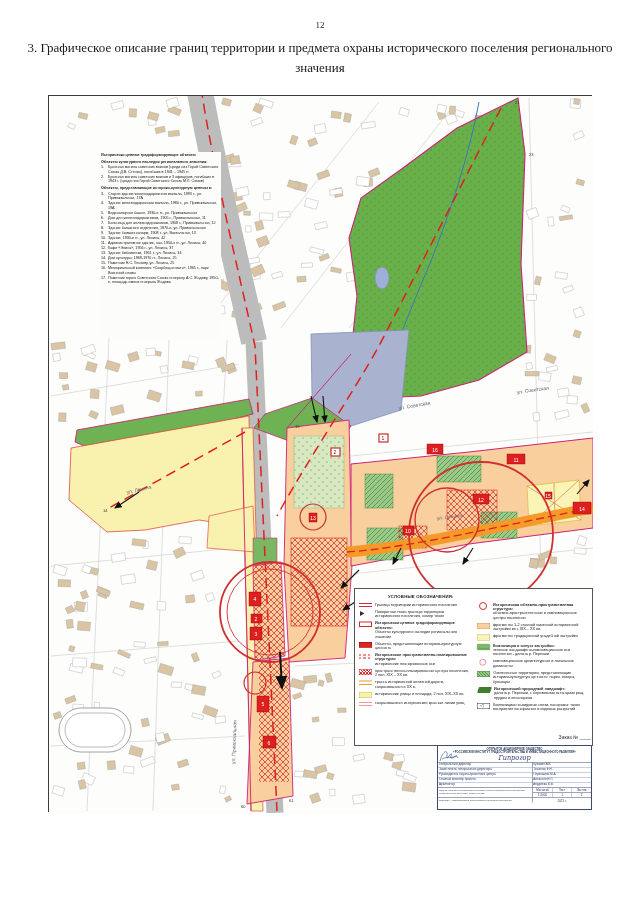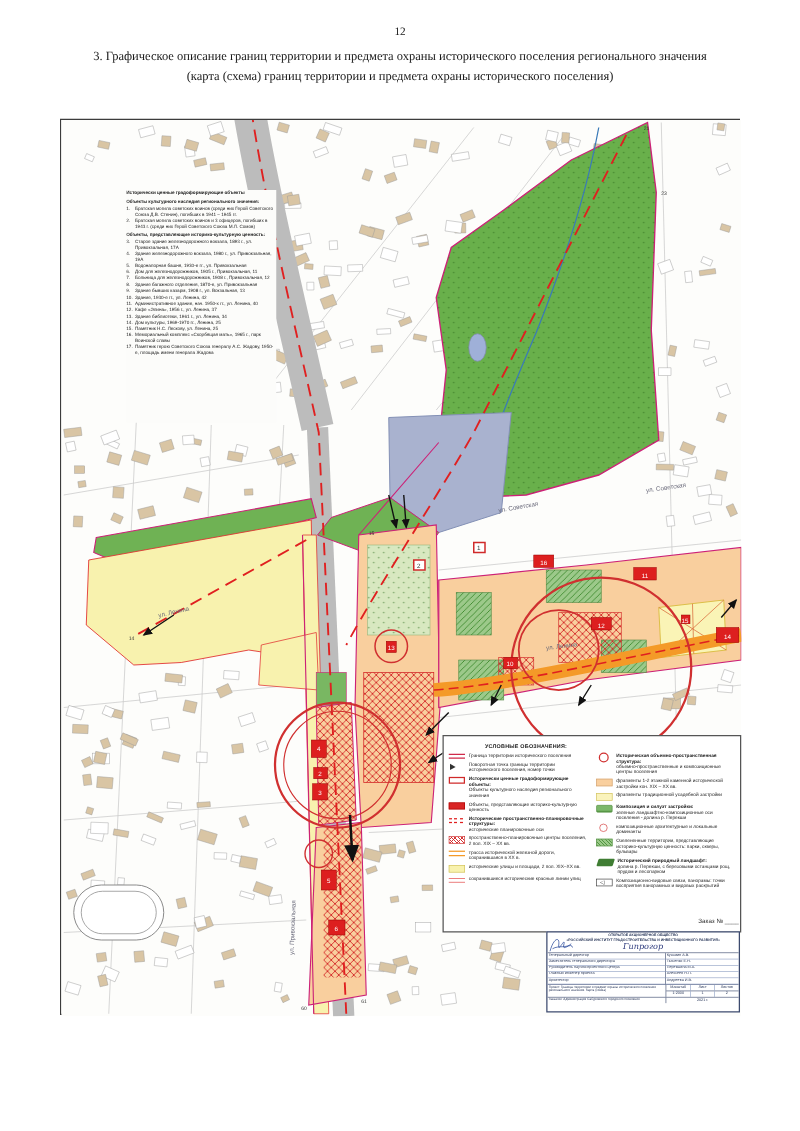--- a/index.html
+++ b/index.html
@@ -1,20 +1,20 @@
 <!DOCTYPE html>
 <html><head>
 <meta charset="utf-8">
 <style>
   html,body{margin:0;padding:0;}
   body{width:640px;height:905px;background:#ffffff;position:relative;overflow:hidden;
        font-family:"Liberation Serif",serif;color:#1a1a1a;}
   .page-num{position:absolute;top:20px;left:0;width:640px;text-align:center;font-size:9px;}
   .doc-title{position:absolute;top:38px;left:20px;width:600px;text-align:center;
-             font-size:10px;line-height:1.55;}
+             font-size:13px;line-height:1.55;}
   .map-frame{position:absolute;left:48px;top:95px;width:544px;height:717px;
              border:1.5px solid #3c3c3c;background:#fcfcfa;box-sizing:border-box;}
   .map-frame svg{position:absolute;left:0;top:0;}
   
   .ovl{position:absolute;box-sizing:border-box;font-family:"Liberation Sans",sans-serif;}
   .scale2{transform:scale(.5);transform-origin:0 0;width:200%;}
   
   .obj-list{left:52px;top:56px;width:120px;height:186px;background:#fcfcfa;overflow:hidden;}
   .obj-inner{font-size:7.4px;line-height:1.22;color:#222;}
   .obj-title{font-weight:bold;margin-bottom:5px;}
@@ -84,21 +84,20 @@
   .st-cust{display:flex;border-top:1px solid #3c4a6e;}
   .st-cust .cu{flex:1.6;border-right:1px solid #3c4a6e;font-size:5px;padding:1px 2px;}
   .st-cust .yr{flex:1;text-align:center;padding-top:2px;}
 </style>
 </head>
 <body>
 
 <div class="page-num">12</div>
 <div class="doc-title">
   <span>3. Графическое описание границ территории и предмета охраны исторического поселения регионального значения</span><br>
-  <span>(карта (схема) границ территории и предмета охраны исторического поселения)</span>
 </div>
 
 <div class="map-frame">
   <svg width="544" height="717" viewBox="0 0 544 717">
     <defs>
       <pattern id="dots" width="8" height="8" patternUnits="userSpaceOnUse">
         <circle cx="2" cy="2" r="0.7" fill="#2f6e1f"></circle>
           <circle cx="6" cy="6" r="0.7" fill="#2f6e1f"></circle>
       </pattern>
       <pattern id="xred" width="6" height="6" patternUnits="userSpaceOnUse">

